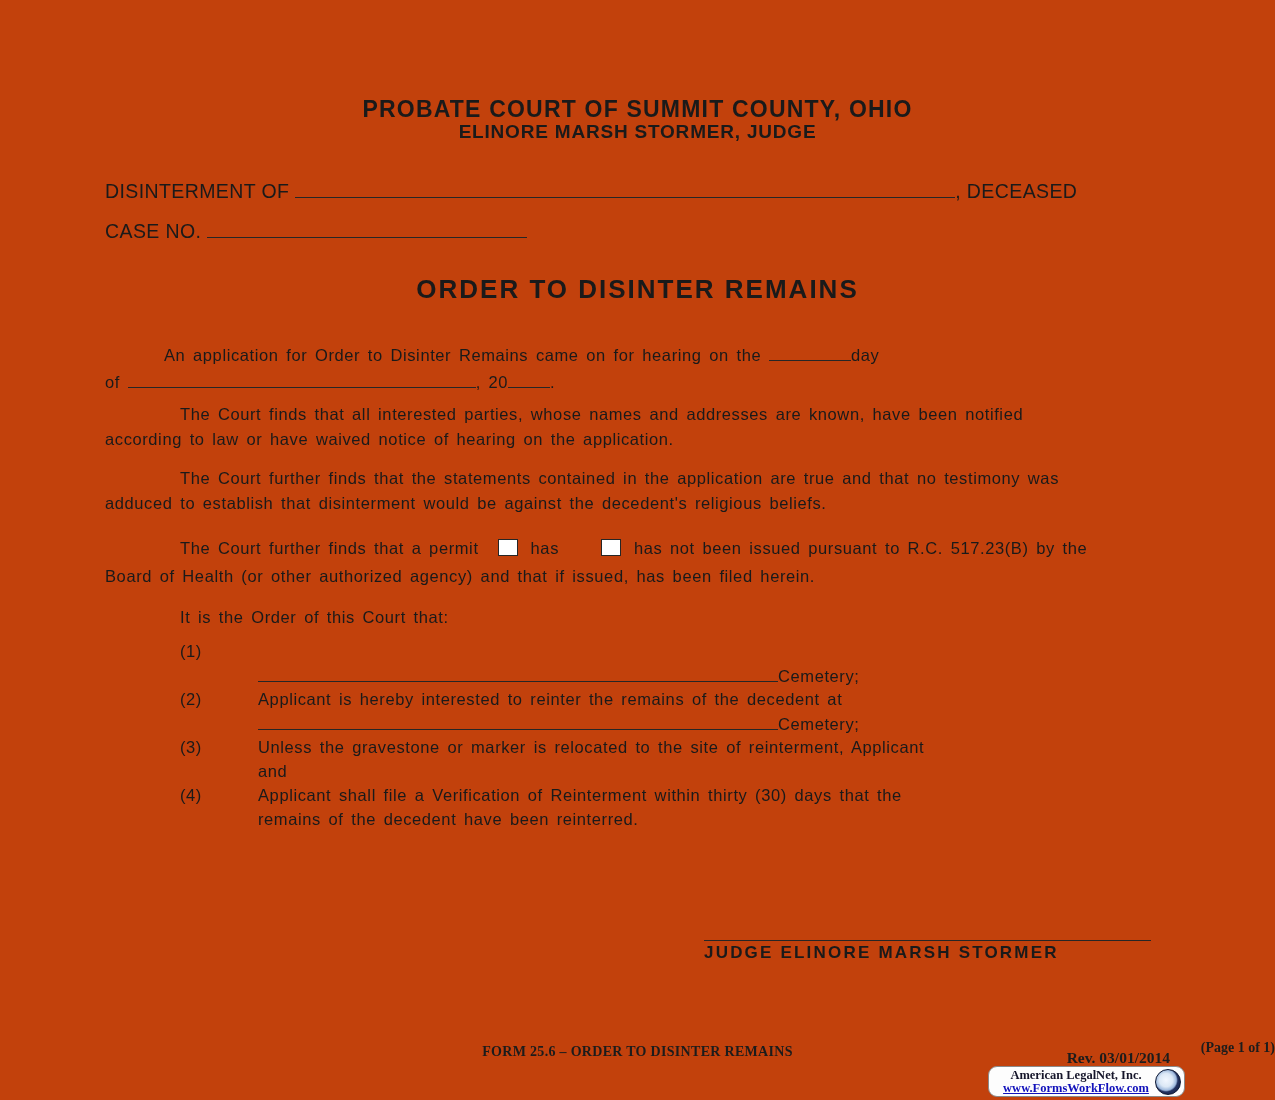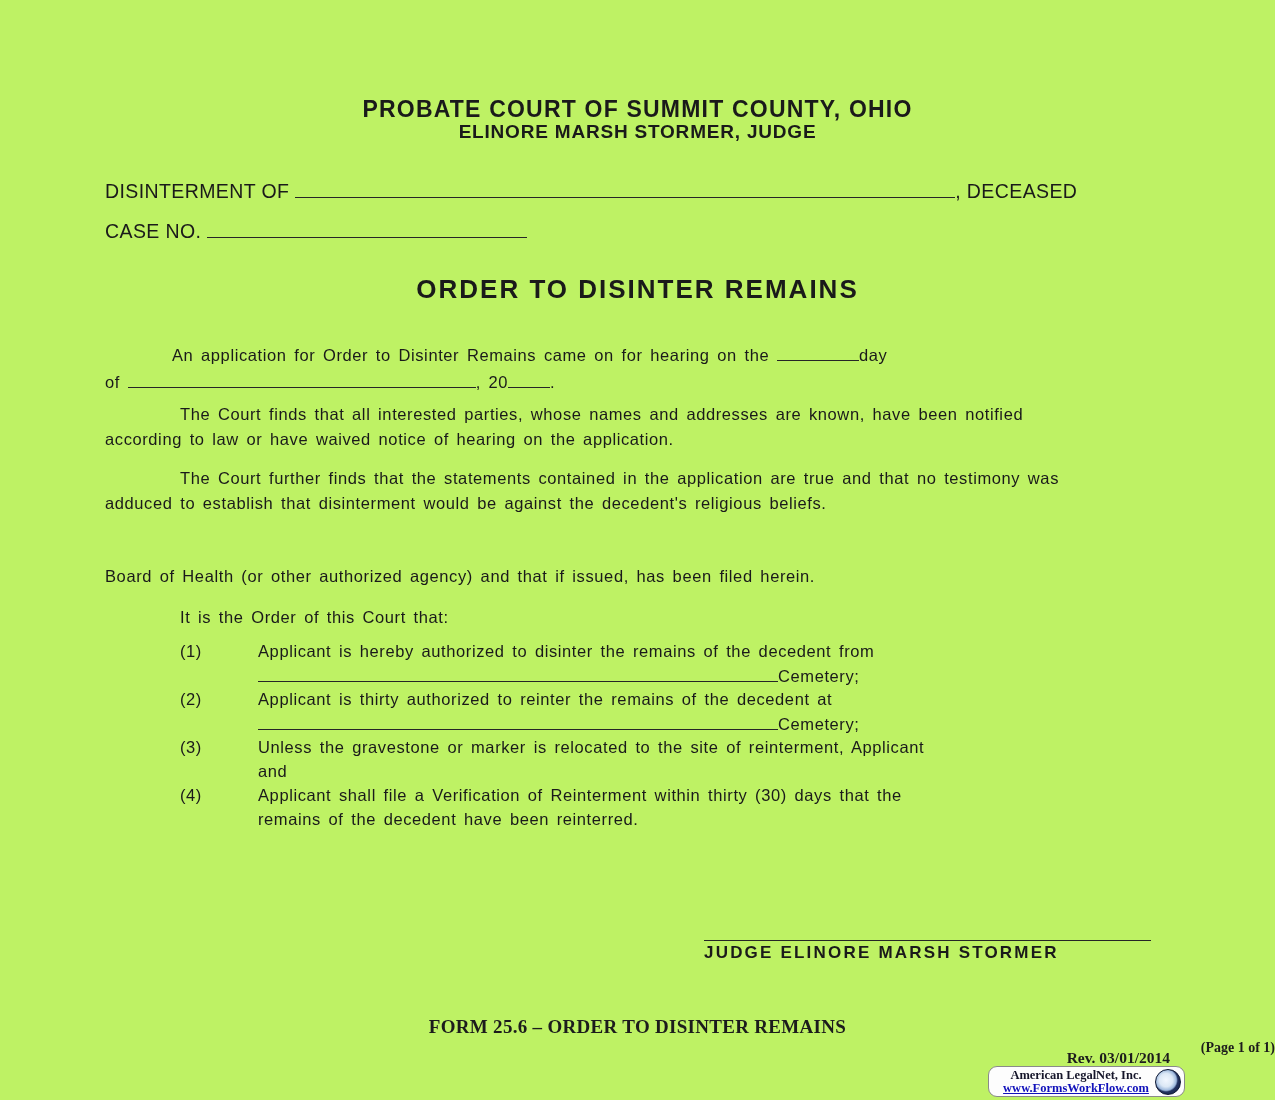--- a/index.html
+++ b/index.html
@@ -1,17 +1,17 @@
 <!DOCTYPE html>
 <html><head>
 <meta charset="utf-8">
 <style>
   html,body{margin:0;padding:0;background:#e8e8e8;}
   .page{
-    position:relative;width:1275px;height:1100px;background:#bef264;
+    position:relative;width:1275px;height:1100px;background:#c2410c;
     font-family:"Liberation Sans","DejaVu Sans",sans-serif;color:#1a1a1a;
     overflow:hidden;margin:0 auto;
   }
   .abs{position:absolute;white-space:nowrap;}
   .center{left:0;right:0;text-align:center;}
   .court-title{top:96px;font-size:23px;font-weight:bold;letter-spacing:1.2px;}
   .court-sub{top:121px;font-size:19px;font-weight:bold;letter-spacing:0.8px;}
   .caption{font-size:19.5px;letter-spacing:0.4px;}
   .cap1{top:176px;left:105px;}
   .cap2{top:216px;left:105px;}
@@ -31,21 +31,21 @@
   }
   .checkbox.second{margin-left:42px;}
   .items{position:absolute;top:639px;left:180px;}
   .item-row{display:flex;height:24px;line-height:24px;}
   .item-num{width:78px;flex:0 0 78px;}
   .item-text{white-space:nowrap;}
   .sig-block{position:absolute;left:704px;top:918px;width:447px;}
   .sig-line{height:22px;border-bottom:1.6px solid #262626;}
   .sig-name{margin-top:2px;font-size:17px;font-weight:bold;letter-spacing:2.2px;white-space:nowrap;}
   .footer-serif{font-family:"Liberation Serif","DejaVu Serif",serif;font-weight:bold;color:#1c1c1c;}
-  .form-line{top:1016px;font-size:19px;letter-spacing:0.3px;}
+  .form-line{top:1044px;font-size:14px;letter-spacing:0.3px;}
   .page-line{top:1040px;font-size:14px;text-align:right;}
   .rev-line{top:1049px;right:105px;font-size:15.5px;}
   .vendor-box{
     position:absolute;left:988px;top:1066px;width:197px;height:31px;
     border:1.2px solid #8a8a8a;border-radius:9px;background:#fdfdfd;
     display:flex;align-items:center;justify-content:space-between;box-sizing:border-box;
     padding:1px 3px 1px 8px;
   }
   .vendor-text{text-align:center;flex:1;line-height:13px;}
   .vendor-company{font-family:"Liberation Serif","DejaVu Serif",serif;font-weight:bold;font-size:12.5px;color:#15152a;white-space:nowrap;}
@@ -68,53 +68,55 @@
     <span>DISINTERMENT OF</span>
     <span class="blank blank-cap b-caption"></span><span>, DECEASED</span>
   </div>
   <div class="abs cap2 caption">
     <span>CASE NO.</span>
     <span class="blank blank-cap b-case"></span>
   </div>
 
   <div class="abs center doc-title">ORDER TO DISINTER REMAINS</div>
 
-  <div class="abs body-line" style="top:342px;left:172px;">
+  <div class="abs body-line" style="top:342px;left:164px;">
     <span>An application for Order to Disinter Remains came on for hearing on the</span>
     <span class="blank b-day"></span><span>day</span>
   </div>
   <div class="abs body-line" style="top:369px;left:105px;">
     <span>of</span>
     <span class="blank b-month"></span><span>, 20</span><span class="blank b-year"></span><span>.</span>
   </div>
 
   <div class="abs body-line" style="top:405px;left:180px;">The Court finds that all interested parties, whose names and addresses are known, have been notified</div>
   <div class="abs body-line" style="top:430px;left:105px;">according to law or have waived notice of hearing on the application.</div>
 
   <div class="abs body-line" style="top:469px;left:180px;">The Court further finds that the statements contained in the application are true and that no testimony was</div>
   <div class="abs body-line" style="top:494px;left:105px;">adduced to establish that disinterment would be against the decedent's religious beliefs.</div>
 
+  <div class="abs body-line" style="top:539px;left:180px;">
+    <span>The Court further finds that a permit</span><span class="checkbox"></span><span>has</span><span class="checkbox second"></span><span>has not been issued pursuant to R.C. 517.23(B) by the</span>
+  </div>
   <div class="abs body-line" style="top:567px;left:105px;">Board of Health (or other authorized agency) and that if issued, has been filed herein.</div>
 
   <div class="abs body-line" style="top:608px;left:180px;">It is the Order of this Court that:</div>
 
   <div class="items body-line">
     <div class="item-row">
       <div class="item-num">(1)</div>
-      <div class="item-text">Applicant is hereby authorized to disinter the remains of the decedent from</div>
     </div>
     <div class="item-row">
       <div class="item-num"></div>
       <div class="item-text">
         <span class="blank b-cemetery"></span><span>Cemetery;</span>
       </div>
     </div>
     <div class="item-row">
       <div class="item-num">(2)</div>
-      <div class="item-text">Applicant is thirty authorized to reinter the remains of the decedent at</div>
+      <div class="item-text">Applicant is hereby interested to reinter the remains of the decedent at</div>
     </div>
     <div class="item-row">
       <div class="item-num"></div>
       <div class="item-text">
         <span class="blank b-cemetery"></span><span>Cemetery;</span>
       </div>
     </div>
     <div class="item-row">
       <div class="item-num">(3)</div>
       <div class="item-text">Unless the gravestone or marker is relocated to the site of reinterment, Applicant</div>

